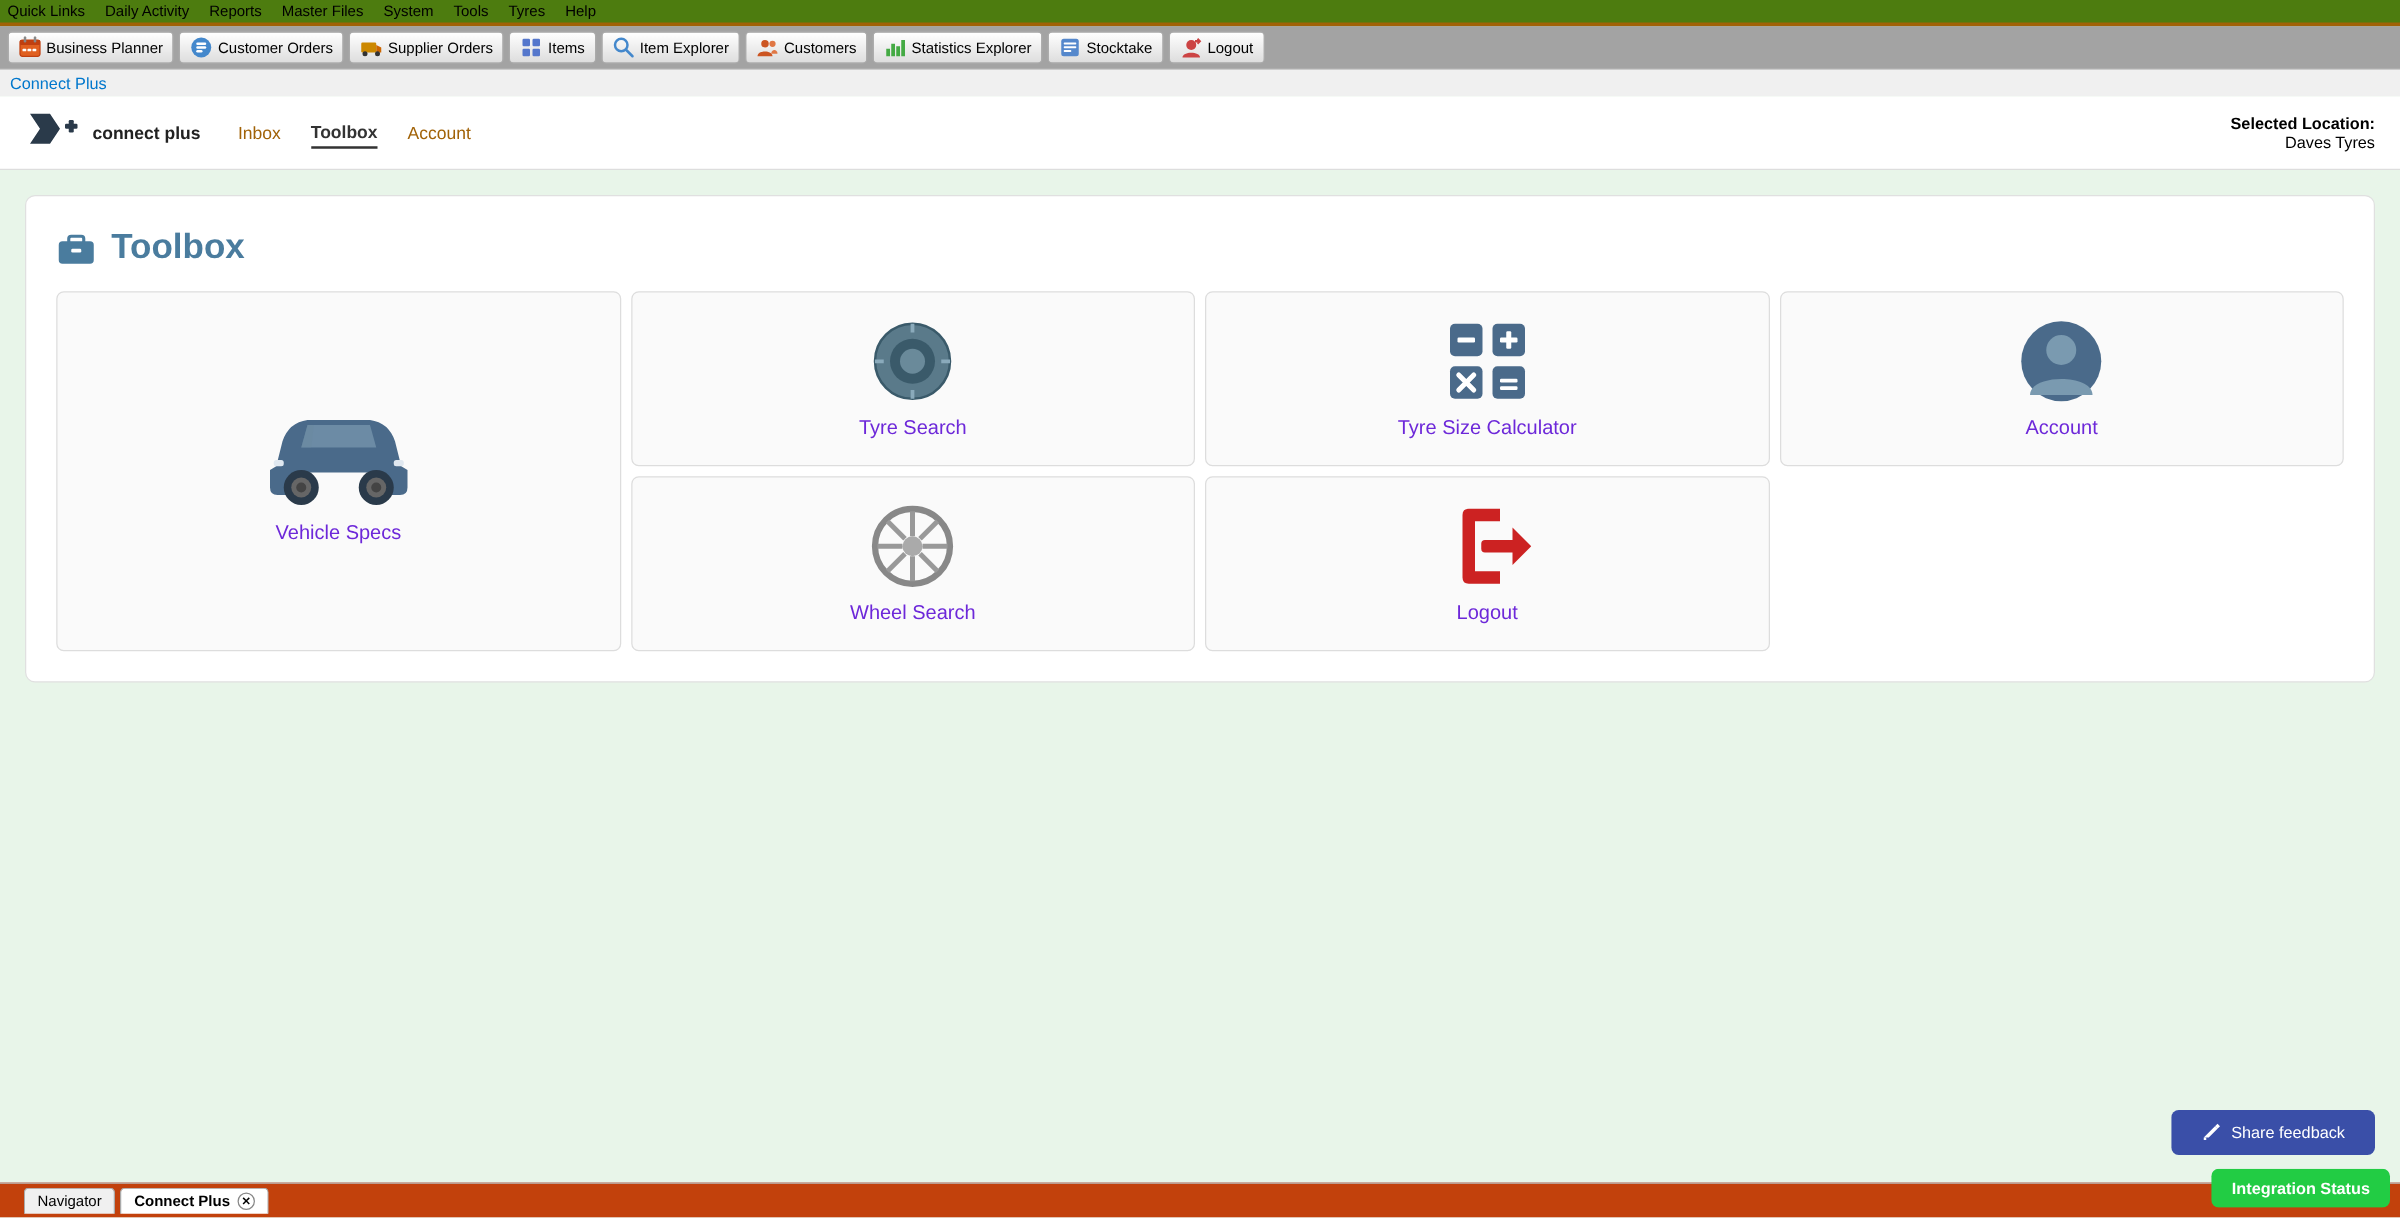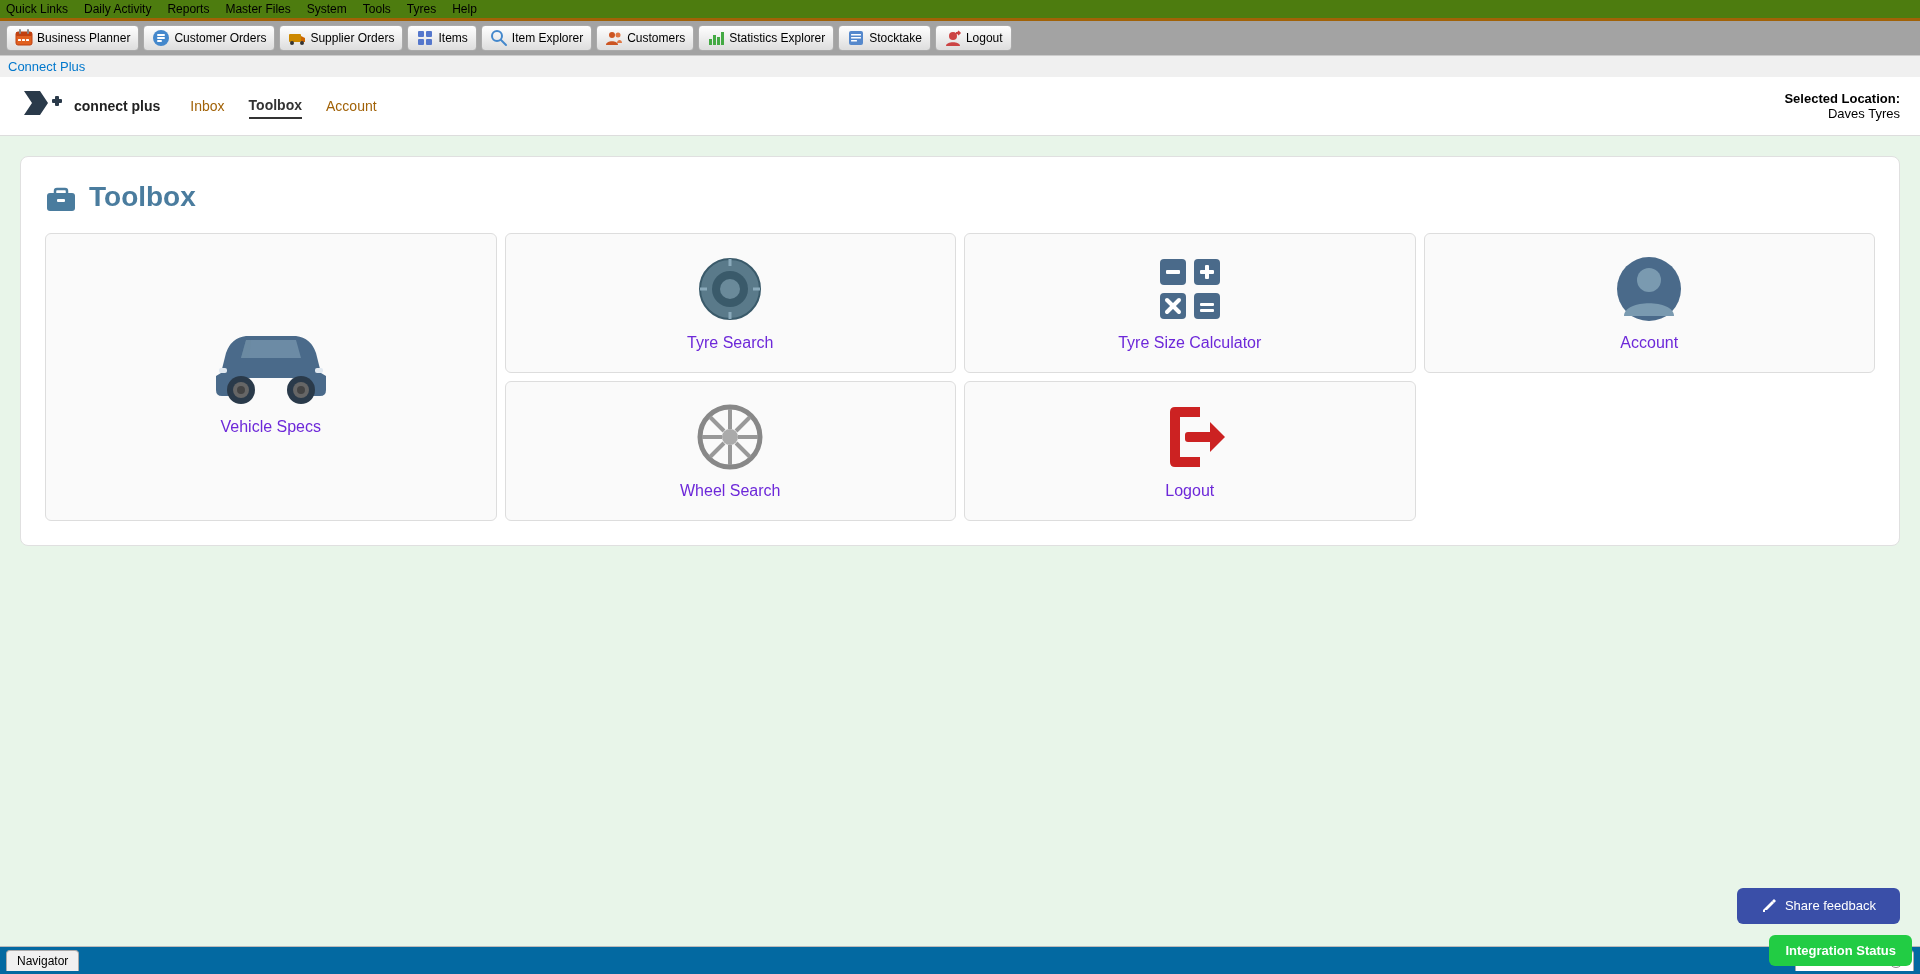--- a/index.html
+++ b/index.html
@@ -162,28 +162,27 @@
 
     
     .tool-icon {
       display: flex;
       align-items: center;
       justify-content: center;
     }
 
     
     .status-bar {
-      background: #0369a1;
+      background: #c2410c;
       border-top: 1px solid #bbb;
       height: 28px;
       display: flex;
       align-items: center;
-      padding: 0 6px;
+      padding: 0 19px;
       gap: 4px;
-      justify-content: space-between;
     }
     .tab-item {
       background: #f0f0f0;
       border: 1px solid #aaa;
       border-bottom: none;
       padding: 3px 10px;
       border-radius: 4px 4px 0 0;
       font-size: 12px;
       cursor: pointer;
       display: flex;

